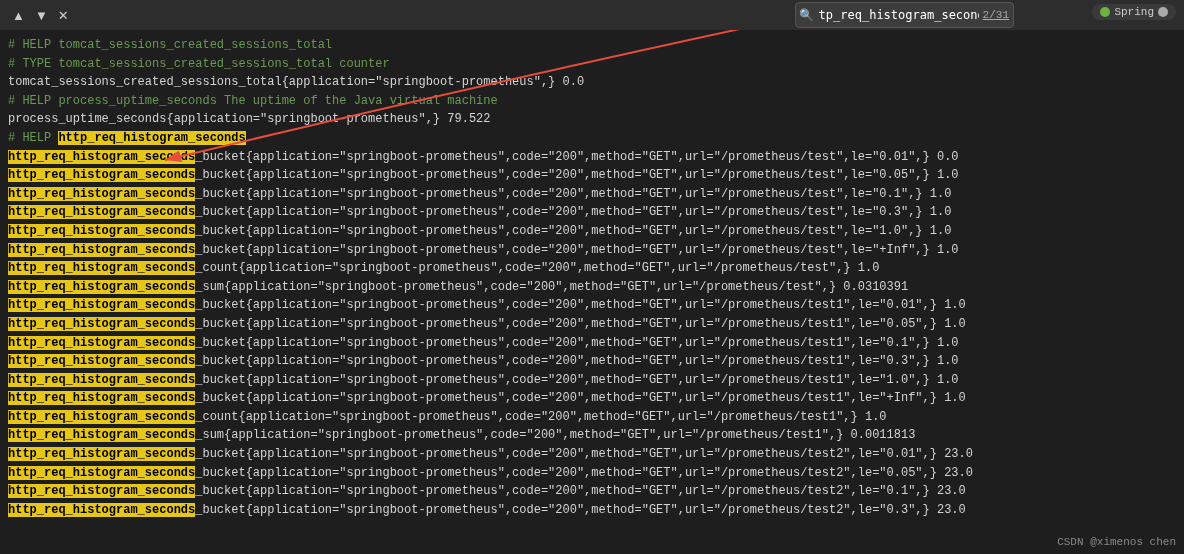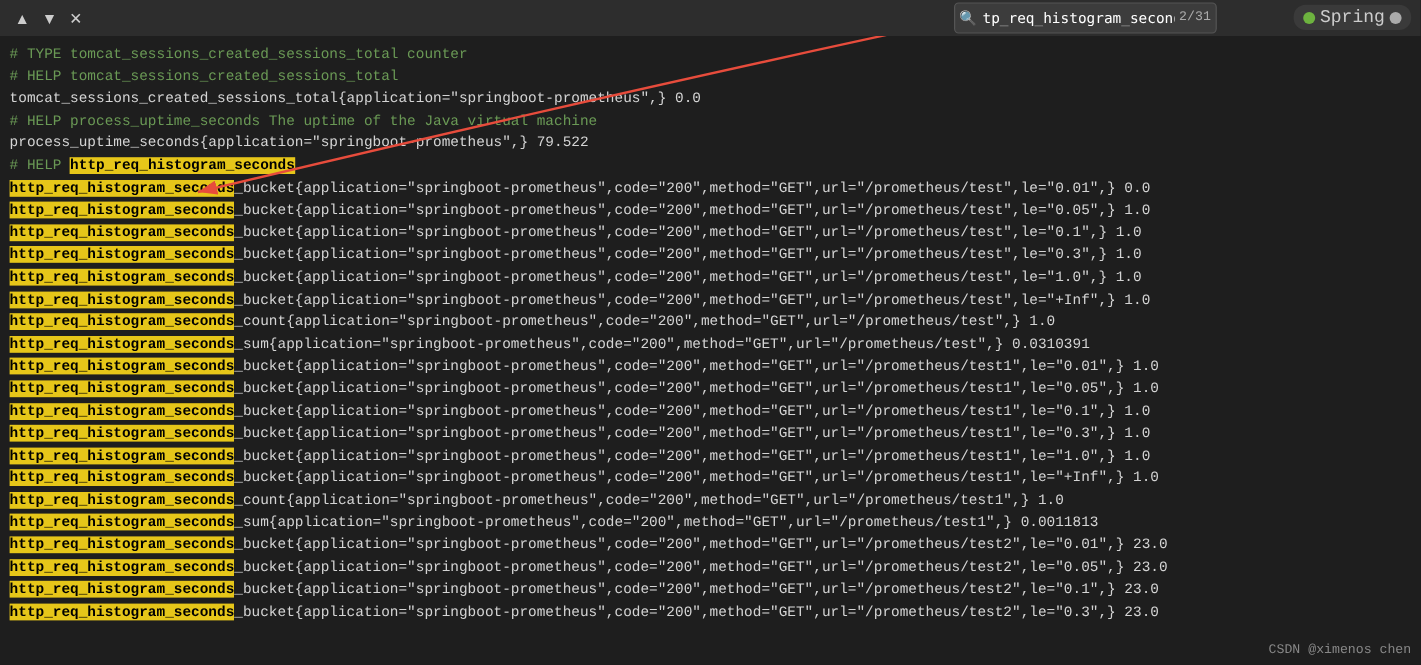--- a/index.html
+++ b/index.html
@@ -43,21 +43,21 @@
     .spring-badge {
       position: absolute;
       right: 8px;
       top: 4px;
       display: flex;
       align-items: center;
       gap: 4px;
       background: #3a3a3a;
       border-radius: 10px;
       padding: 2px 8px;
-      font-size: 15px;
+      font-size: 11px;
       color: #ccc;
     }
     .spring-dot {
       width: 10px;
       height: 10px;
       background: #6db33f;
       border-radius: 50%;
     }
     .spring-dot2 {
       width: 10px;
@@ -107,37 +107,37 @@
       width: 160px;
     }
   </style>
 </head>
 <body>
 
 <div class="top-bar">
   <div class="search-bar">
     <span style="color:#aaa;font-size:12px;">🔍</span>
     <input type="text" style="color: rgb(255, 255, 255); font-family: monospace; font-size: 12px;" value="tp_req_histogram_seconds">
-    <span style="color:#aaa;font-size:11px;white-space:nowrap;">2/31</span>
+    <span style="color:#aaa;font-size:11px;white-space:nowrap;text-decoration:underline;">2/31</span>
   </div>
   <div class="tab-nav">
     <button>▲</button>
     <button>▼</button>
     <button>✕</button>
   </div>
   <div class="spring-badge">
     <div class="spring-dot"></div>
     <span>Spring</span>
     <div class="spring-dot2"></div>
   </div>
 </div>
 
 <div class="content" id="code-content">
-<div class="line"><span class="comment"># TYPE tomcat_sessions_created_sessions_total counter</span></div>
-    <div class="line"><span class="comment"># HELP tomcat_sessions_created_sessions_total</span></div>
+<div class="line"><span class="comment"># HELP tomcat_sessions_created_sessions_total</span></div>
+    <div class="line"><span class="comment"># TYPE tomcat_sessions_created_sessions_total counter</span></div>
     <div class="line"><span class="text-normal">tomcat_sessions_created_sessions_total{application="springboot-prometheus",} 0.0</span></div>
     <div class="line"><span class="comment"># HELP process_uptime_seconds The uptime of the Java virtual machine</span></div>
     <div class="line"><span class="text-normal">process_uptime_seconds{application="springboot-prometheus",} 79.522</span></div>
     <div class="line"><span class="comment"># HELP <span style="background:#e6c619;color:#000;font-weight:bold;">http_req_histogram_seconds</span></span></div>
     <div class="line"><span style="background:#e6c619;color:#000;font-weight:bold;">http_req_histogram_seconds</span><span class="text-normal">_bucket{application="springboot-prometheus",code="200",method="GET",url="/prometheus/test",le="0.01",} 0.0</span></div>
     <div class="line"><span style="background:#e6c619;color:#000;font-weight:bold;">http_req_histogram_seconds</span><span class="text-normal">_bucket{application="springboot-prometheus",code="200",method="GET",url="/prometheus/test",le="0.05",} 1.0</span></div>
     <div class="line"><span style="background:#e6c619;color:#000;font-weight:bold;">http_req_histogram_seconds</span><span class="text-normal">_bucket{application="springboot-prometheus",code="200",method="GET",url="/prometheus/test",le="0.1",} 1.0</span></div>
     <div class="line"><span style="background:#e6c619;color:#000;font-weight:bold;">http_req_histogram_seconds</span><span class="text-normal">_bucket{application="springboot-prometheus",code="200",method="GET",url="/prometheus/test",le="0.3",} 1.0</span></div>
     <div class="line"><span style="background:#e6c619;color:#000;font-weight:bold;">http_req_histogram_seconds</span><span class="text-normal">_bucket{application="springboot-prometheus",code="200",method="GET",url="/prometheus/test",le="1.0",} 1.0</span></div>
     <div class="line"><span style="background:#e6c619;color:#000;font-weight:bold;">http_req_histogram_seconds</span><span class="text-normal">_bucket{application="springboot-prometheus",code="200",method="GET",url="/prometheus/test",le="+Inf",} 1.0</span></div>

